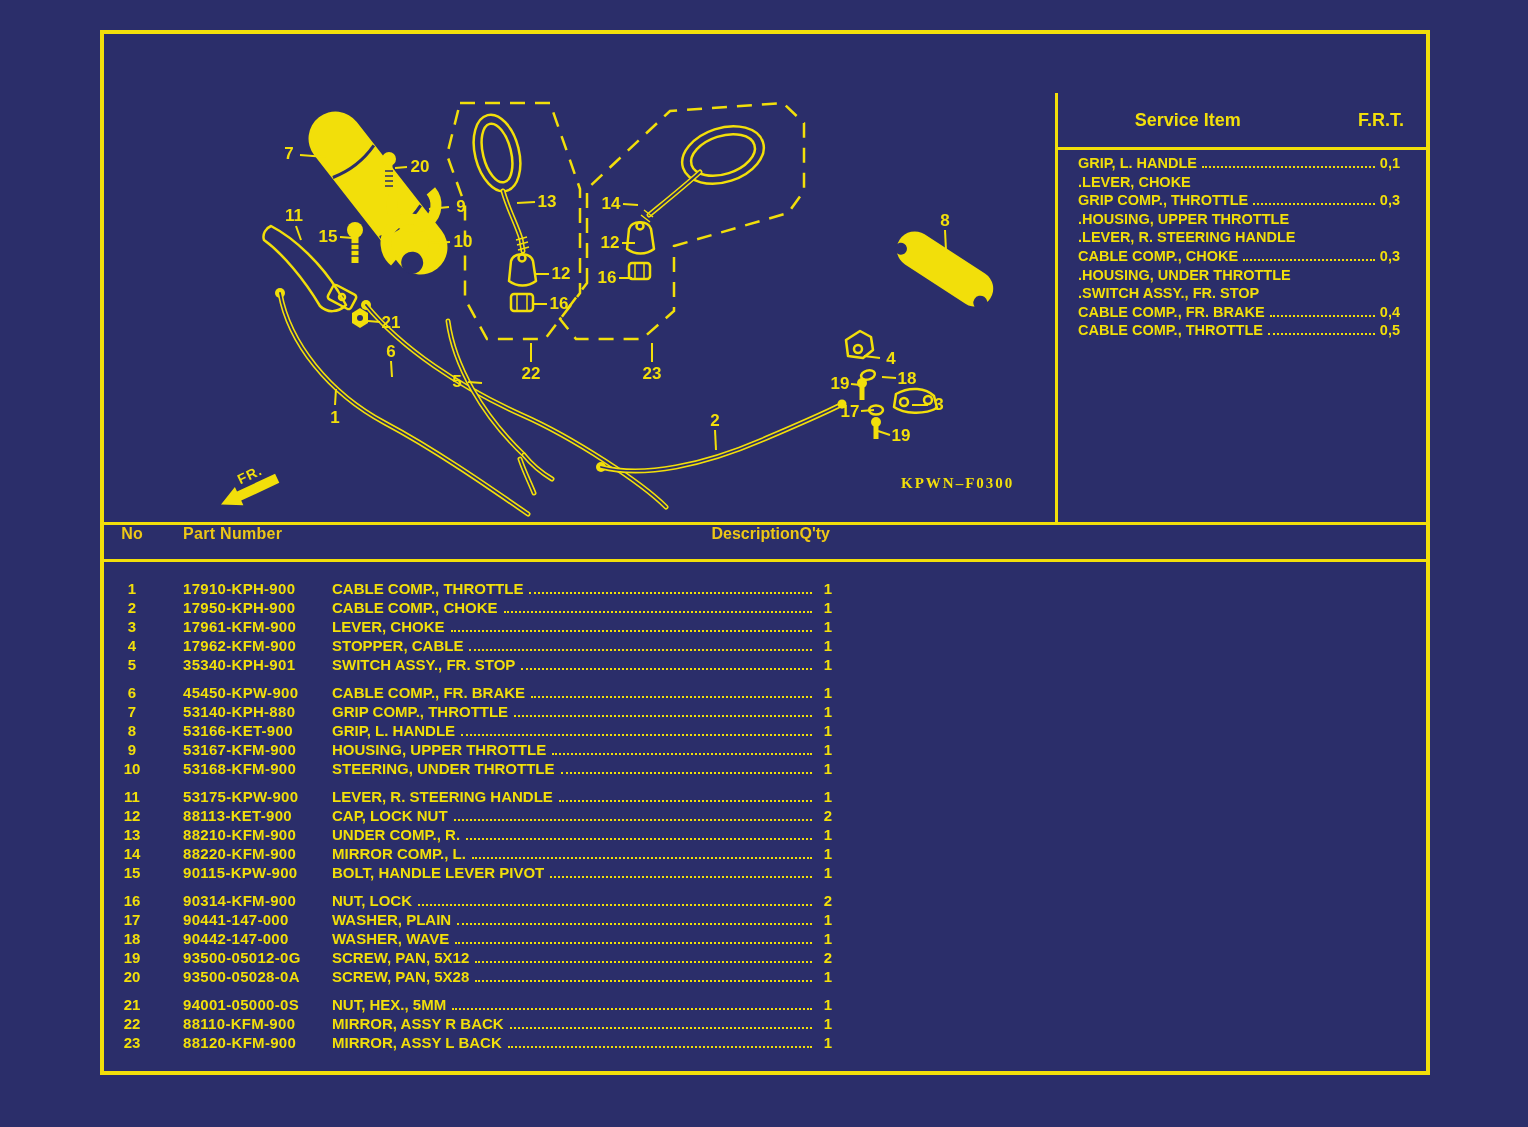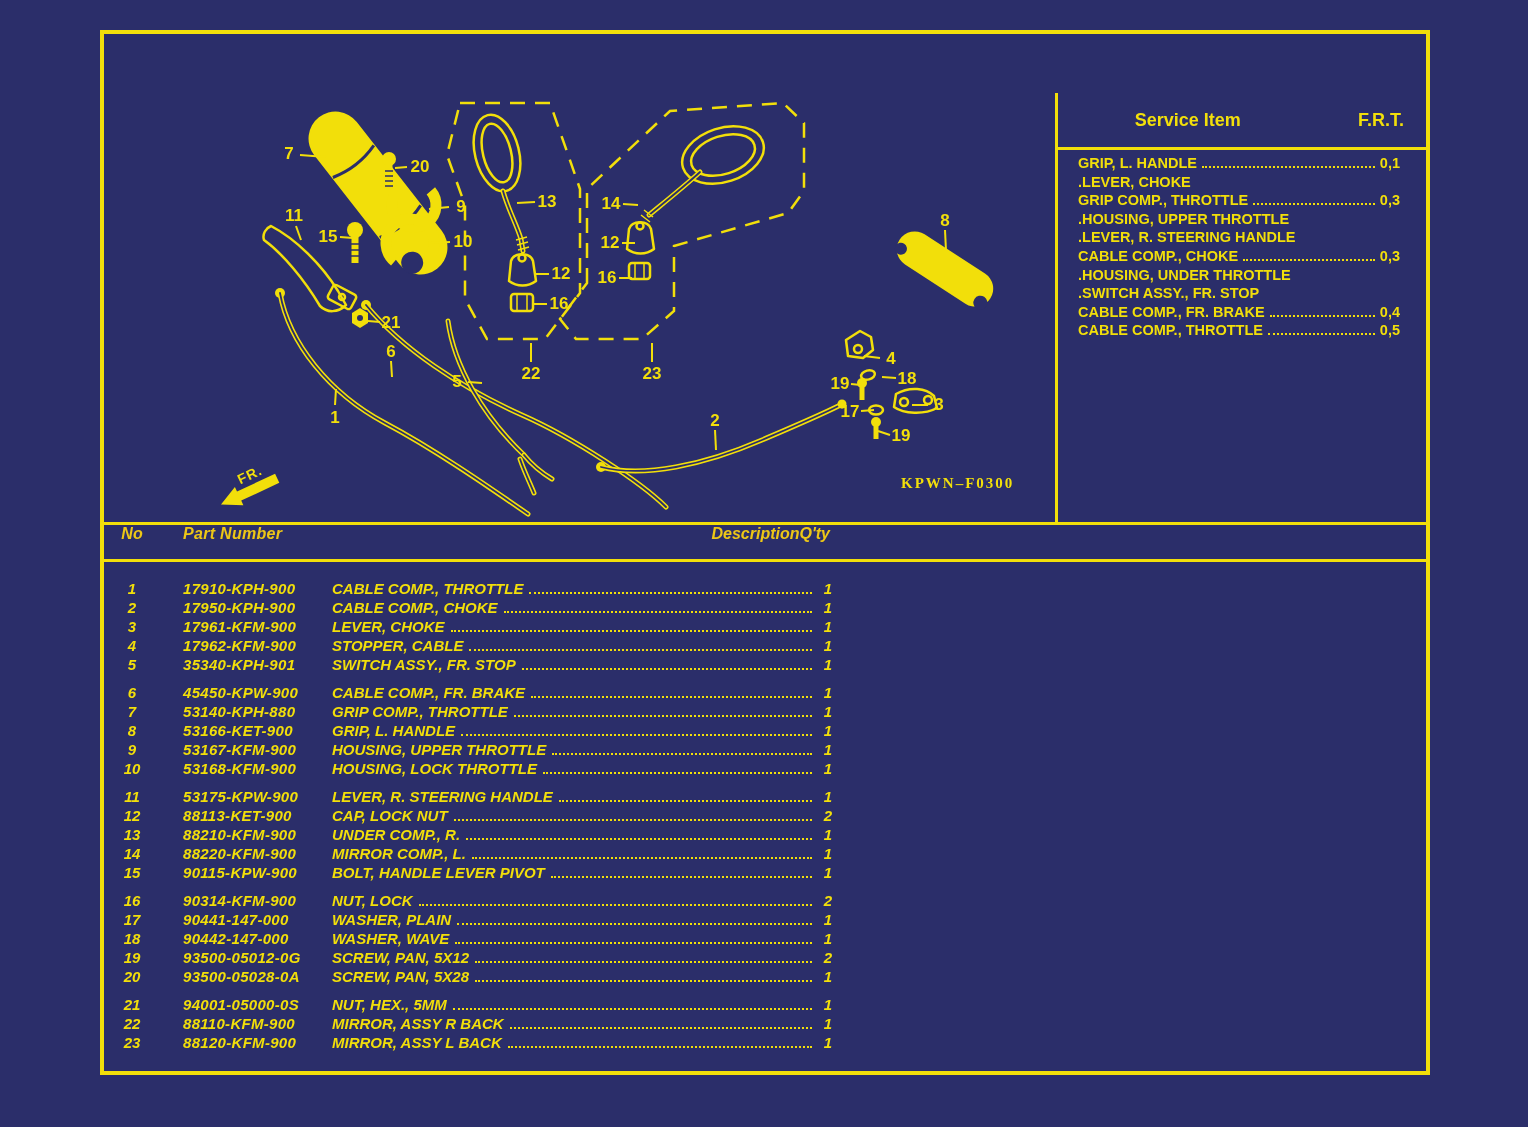--- a/index.html
+++ b/index.html
@@ -30,21 +30,21 @@
   .svcpanel{position:absolute;left:951px;top:59px;width:368px;height:429px;border-left:3px solid var(--yl);}
   .svchead{height:54px;border-bottom:3px solid var(--yl);display:flex;align-items:center;justify-content:space-between;padding:0 22px 0 0;}
   .svchead .si{width:75%;text-align:center;font-size:18px;font-weight:bold;color:var(--yl);}
   .svchead .frt{font-size:18px;font-weight:bold;color:var(--yl);}
   .svclist{padding-top:5px;}
   .srow{display:flex;align-items:baseline;height:18.6px;padding:0 26px 0 20px;font-size:14.5px;font-weight:bold;color:var(--yl);white-space:nowrap;}
   .sdots{flex:1;border-bottom:2px dotted var(--yl);margin:0 5px 3px 5px;min-width:10px;}
   
   .tablehead{position:absolute;left:0;top:488px;width:100%;height:34px;border-top:3px solid var(--yl);border-bottom:3px solid var(--yl);display:flex;align-items:center;font-size:16px;font-weight:bold;color:var(--yl2);}
   .tablebody{position:absolute;left:0;top:528px;width:100%;padding-top:18px;color:var(--yl);}
-  .trow,.throw{display:flex;align-items:baseline;font-style:italic;}
+  .trow,.throw{display:flex;align-items:baseline;}
   .trow{height:19px;font-size:15px;font-weight:bold;white-space:nowrap;}
   .tgroup{margin-bottom:9px;}
   .tno{width:56px;text-align:center;}
   .tpart{width:172px;padding-left:23px;box-sizing:border-box;letter-spacing:0.3px;}
   .tdesc{width:500px;display:flex;align-items:baseline;box-sizing:border-box;}
   .tdesc .dots{flex:1;border-bottom:2px dotted var(--yl);margin:0 6px 3px 6px;}
   .tqty{min-width:14px;text-align:right;}
   .tnotes{flex:1;padding-left:272px;box-sizing:border-box;}
   .throw{width:100%;}
   .throw .tdesc{justify-content:flex-end;padding-right:2px;}
@@ -391,21 +391,21 @@
             <span>HOUSING, UPPER THROTTLE</span>
             <div class="dots"></div>
             <span class="tqty">1</span>
           </div>
           <div class="tnotes"></div>
         </div>
         <div class="trow">
           <div class="tno">10</div>
           <div class="tpart">53168-KFM-900</div>
           <div class="tdesc">
-            <span>HOUSING, LOCK THROTTLE</span>
+            <span>STEERING, UNDER THROTTLE</span>
             <div class="dots"></div>
             <span class="tqty">1</span>
           </div>
           <div class="tnotes"></div>
         </div>
       </div>
       <div class="tgroup">
         <div class="trow">
           <div class="tno">11</div>
           <div class="tpart">53175-KPW-900</div>

